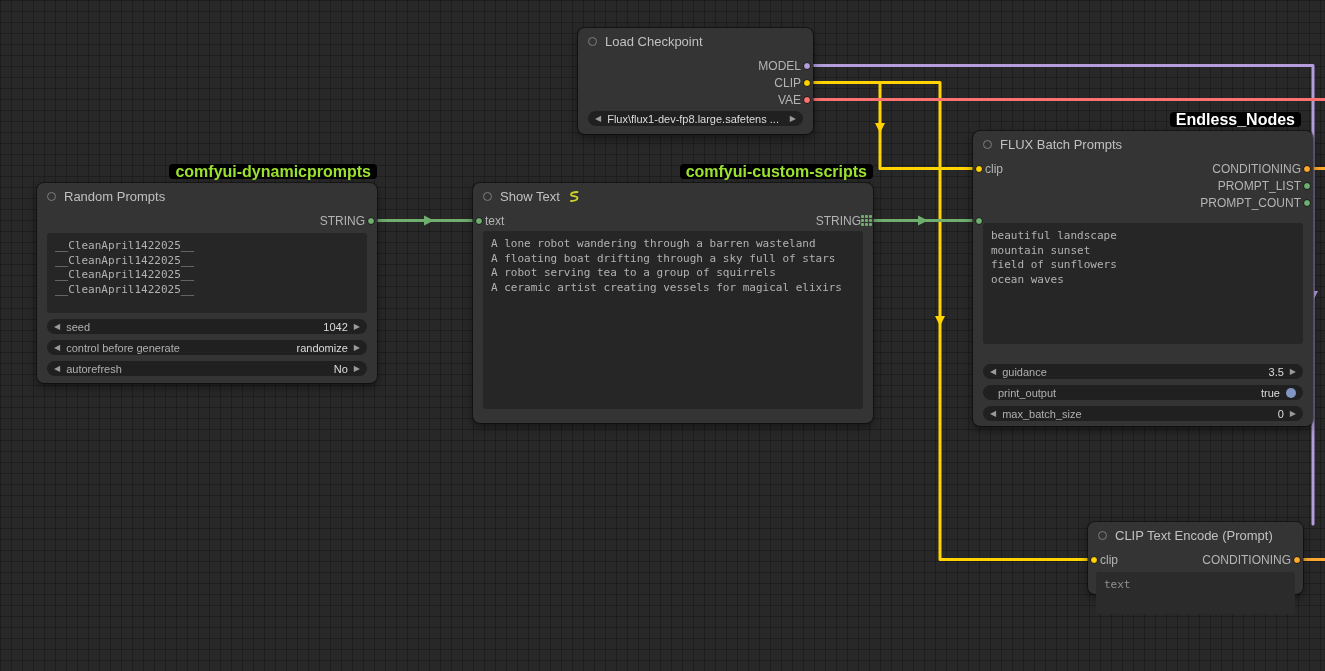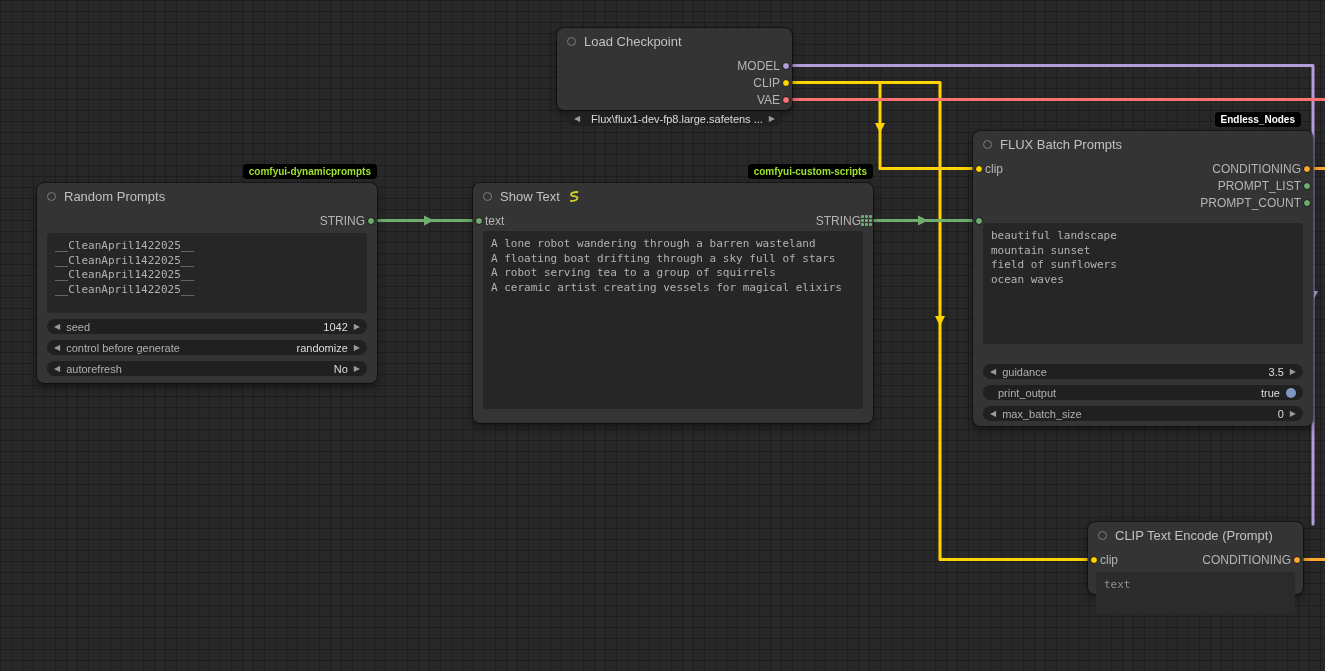--- a/index.html
+++ b/index.html
@@ -26,24 +26,24 @@
   .dot.in{left:2px}
   .dot.out{right:2px}
   .textarea{position:absolute;left:10px;right:10px;background:#262626;border-radius:3px;
     padding:6px 8px;font-family:"DejaVu Sans Mono",monospace;font-size:11px;
     line-height:14.6px;color:#b2b2b2;overflow:hidden}
   .widget{position:absolute;left:10px;right:10px;height:15px;display:flex;align-items:center;
     background:#202020;border-radius:8px;padding:0 7px;font-size:11px;gap:6px;white-space:nowrap}
   .widget .arrow{font-size:8px;color:#9a9a9a;line-height:1;flex:none}
   .widget .wlabel{color:#b0b0b0;overflow:hidden;text-overflow:ellipsis}
   .widget .wvalue{margin-left:auto;color:#dcdcdc}
-  .widget .wvalue-full{flex:1;overflow:hidden;text-overflow:ellipsis;color:#dcdcdc;text-align:right}
+  .widget .wvalue-full{flex:1;overflow:hidden;text-overflow:ellipsis;color:#dcdcdc;text-align:left}
   .toggle{width:10px;height:10px;border-radius:50%;flex:none}
   .badge{position:absolute;z-index:3;background:#000;border-radius:4px;height:15px;
-    display:flex;align-items:center;padding:0 6px;font-size:10px;font-weight:bold;white-space:nowrap}
+    display:flex;align-items:center;padding:0 6px;font-size:16px;font-weight:bold;white-space:nowrap}
   .grid-icon{position:absolute;right:1px;top:50%;margin-top:-5.5px;width:11px;height:11px;
     display:grid;grid-template-columns:repeat(3,1fr);gap:1px}
   .grid-icon i{background:currentColor;border-radius:1px}
   .snake{display:flex;align-items:center;flex:none}
 </style>
 </head>
 <body>
 
 <div id="canvas">
   <svg id="wires" width="1325" height="671">
@@ -59,21 +59,21 @@
       <polyline points="867,220.5 973,220.5" fill="none" stroke="#6fae6f" stroke-width="3" stroke-linejoin="round" stroke-linecap="round"></polyline>
       <polygon points="918,215.5 918,225.5 928,220.5" fill="#6fae6f"></polygon>
       <polyline points="1301,168.5 1326,168.5" fill="none" stroke="#ffa931" stroke-width="3" stroke-linejoin="round" stroke-linecap="round"></polyline>
       <polyline points="1297,559.5 1326,559.5" fill="none" stroke="#ffa931" stroke-width="3" stroke-linejoin="round" stroke-linecap="round"></polyline>
     </svg>
 
   <div class="badge" style="top: 164px; right: 948px; color: rgb(155, 226, 46);">comfyui-dynamicprompts</div>
   <div class="badge" style="top: 164px; right: 452px; color: rgb(155, 226, 46);">comfyui-custom-scripts</div>
   <div class="badge" style="top: 112px; right: 24px; color: rgb(255, 255, 255);">Endless_Nodes</div>
 
-  <div class="node" style="left:557px;top:28px;width:235px;height:82px">
+  <div class="node" style="left:578px;top:28px;width:235px;height:106px">
     <div class="node-title">
       <span class="collapse-dot"></span>
       <span>Load Checkpoint</span>
     </div>
     <div class="slots">
       <div class="slot-row">
         <span class="right">MODEL</span>
         <span class="dot out" style="background: rgb(179, 157, 219);"></span>
       </div>
       <div class="slot-row">

